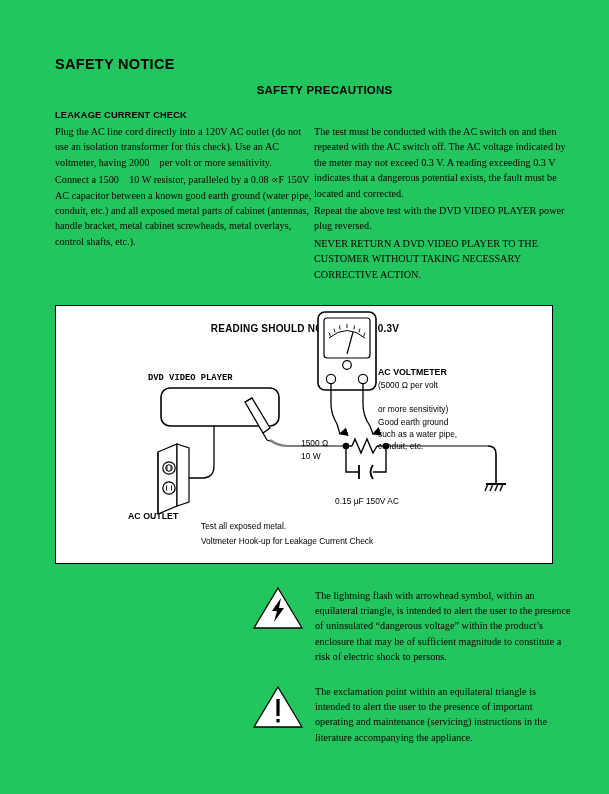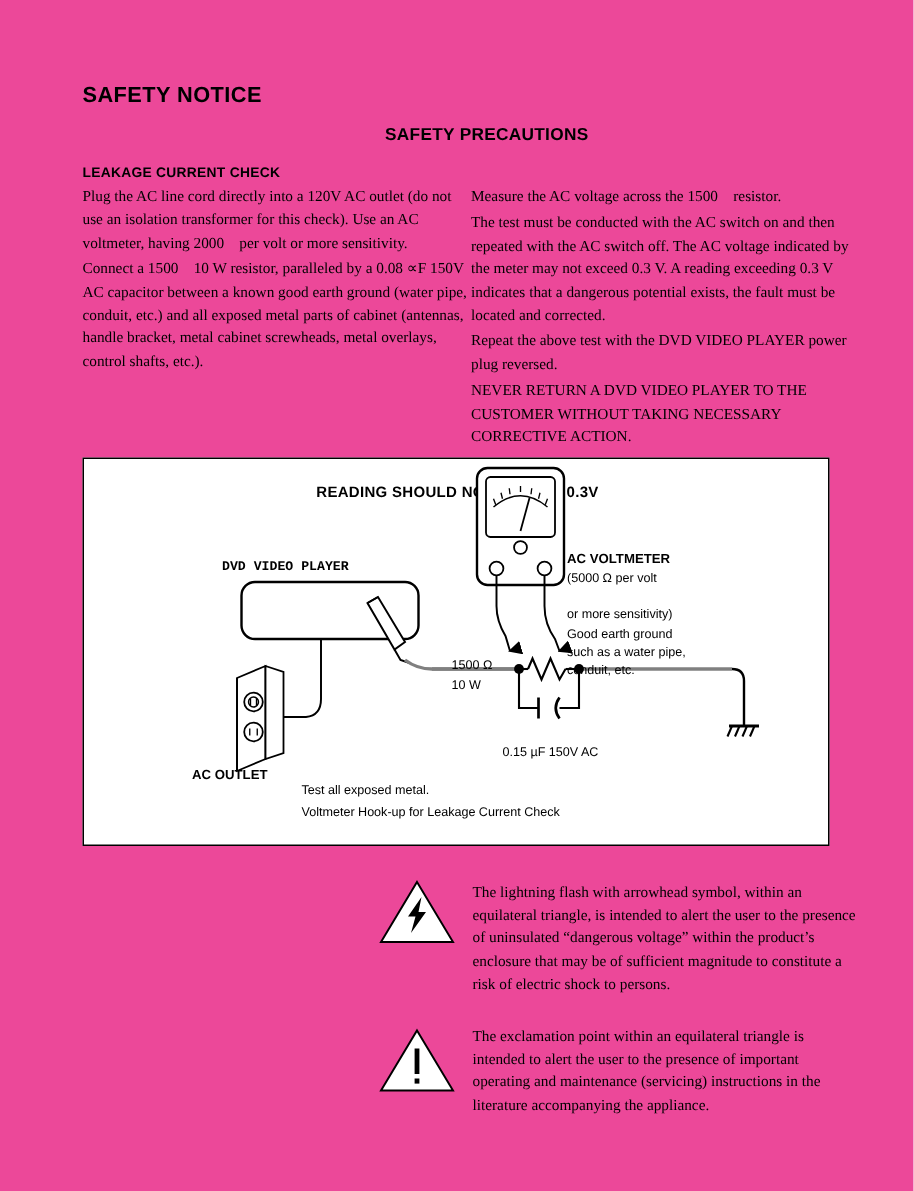--- a/index.html
+++ b/index.html
@@ -4,21 +4,21 @@
 <style>
   html, body {
     margin: 0;
     padding: 0;
     background: #ffffff;
   }
   .page {
     position: relative;
     width: 609px;
     height: 794px;
-    background: #ec4899;
+    background: #22c55e;
     overflow: hidden;
     font-family: "Liberation Serif", serif;
     color: #000000;
   }
 
   
   .h-notice {
     position: absolute;
     left: 55px;
     top: 56px;
@@ -147,21 +147,20 @@
   <div class="h-precautions">SAFETY PRECAUTIONS</div>
 
   <div class="h-leakage">LEAKAGE CURRENT CHECK</div>
 
   <div class="col col-left">
     <p>Plug the AC line cord directly into a 120V AC outlet (do not use an isolation transformer for this check). Use an AC voltmeter, having 2000   per volt or more sensitivity.</p>
     <p>Connect a 1500   10 W resistor, paralleled by a 0.08 ∝F 150V AC capacitor between a known good earth ground (water pipe, conduit, etc.) and all exposed metal parts of cabinet (antennas, handle bracket, metal cabinet screwheads, metal overlays, control shafts, etc.).</p>
   </div>
 
   <div class="col col-right">
-    <p>Measure the AC voltage across the 1500   resistor.</p>
     <p>The test must be conducted with the AC switch on and then repeated with the AC switch off. The AC voltage indicated by the meter may not exceed 0.3 V. A reading exceeding 0.3 V indicates that a dangerous potential exists, the fault must be located and corrected.</p>
     <p>Repeat the above test with the DVD VIDEO PLAYER power plug reversed.</p>
     <p>NEVER RETURN A DVD VIDEO PLAYER TO THE CUSTOMER WITHOUT TAKING NECESSARY CORRECTIVE ACTION.</p>
   </div>
 
   <div class="diagram">
 
     <div class="diagram-title">READING SHOULD NOT EXCEED 0.3V</div>
 
     <div class="svg-wrap">

